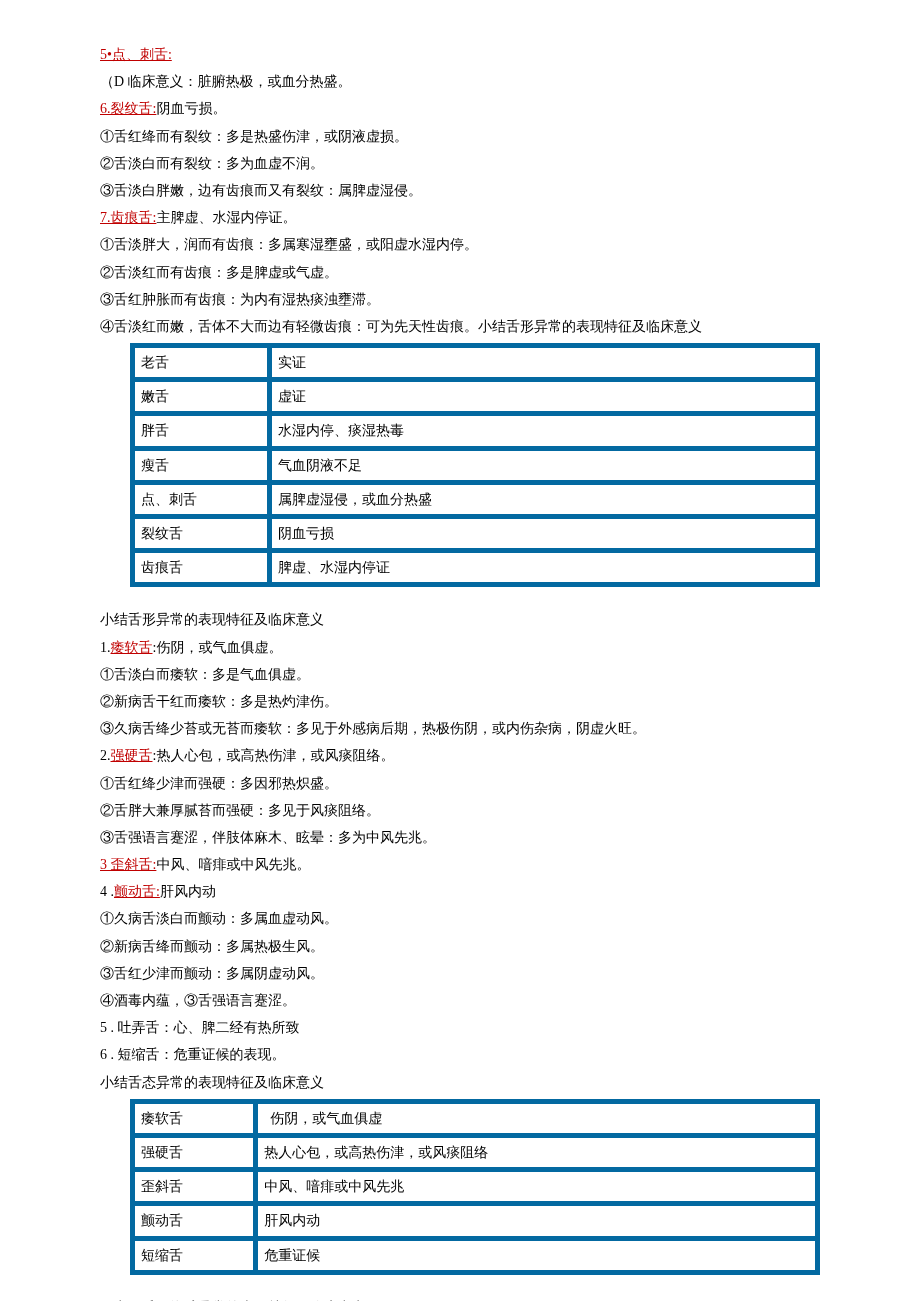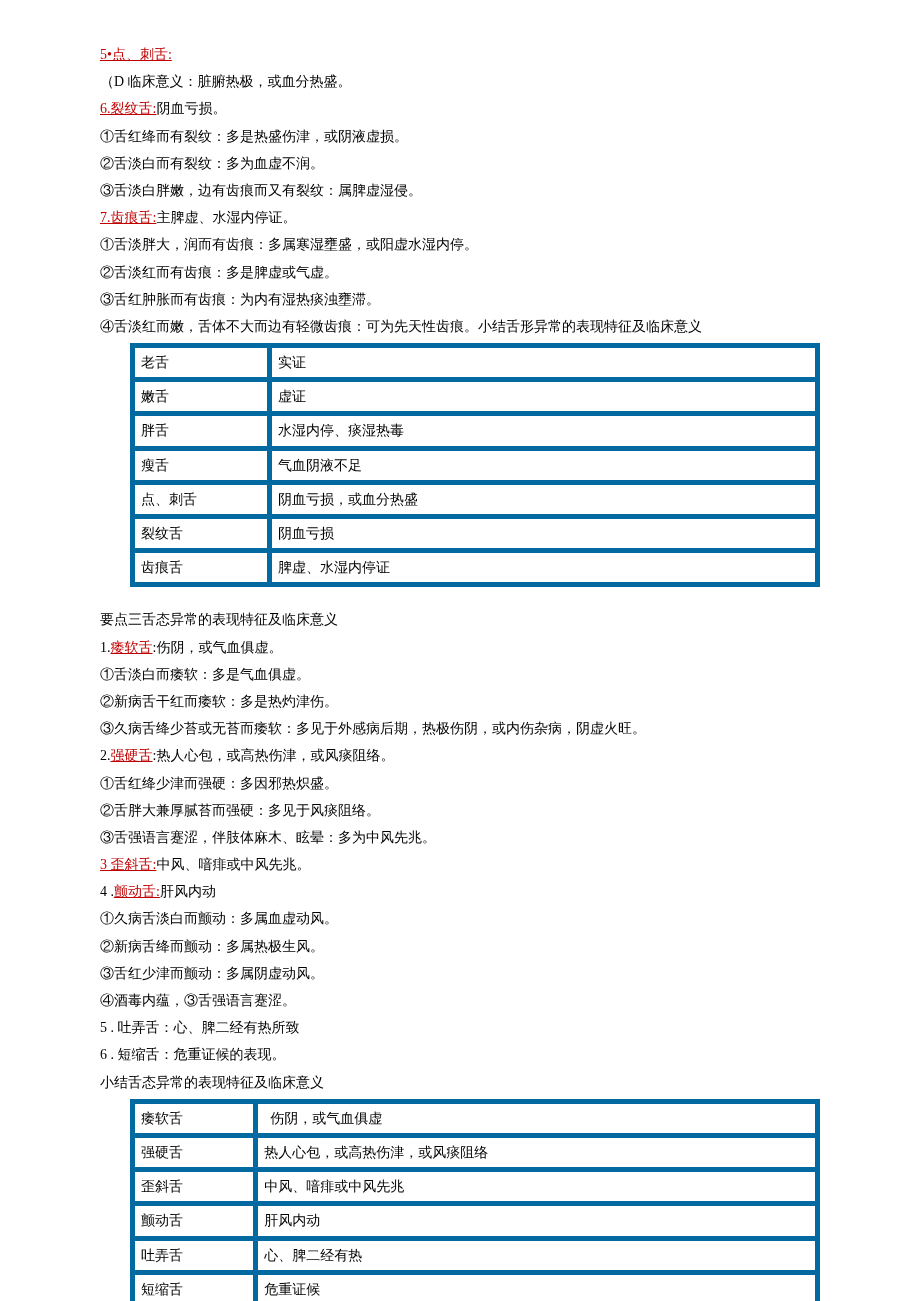--- a/index.html
+++ b/index.html
@@ -68,34 +68,34 @@
   <tr>
         <td>胖舌</td>
         <td>水湿内停、痰湿热毒</td>
       </tr>
   <tr>
         <td>瘦舌</td>
         <td>气血阴液不足</td>
       </tr>
   <tr>
         <td>点、刺舌</td>
-        <td>阴血亏损，或血分热盛</td>
+        <td>属脾虚湿侵，或血分热盛</td>
       </tr>
   <tr>
         <td>裂纹舌</td>
         <td>阴血亏损</td>
       </tr>
   <tr>
         <td>齿痕舌</td>
         <td>脾虚、水湿内停证</td>
       </tr>
 </tbody>
   </table>
 
-<p>要点三舌态异常的表现特征及临床意义</p>
+<p>小结舌形异常的表现特征及临床意义</p>
 
 <p><span>1.</span><span class="term-link">痿软舌</span><span>:伤阴，或气血俱虚。</span></p>
 <p>①舌淡白而痿软：多是气血俱虚。</p>
 <p>②新病舌干红而痿软：多是热灼津伤。</p>
 <p>③久病舌绛少苔或无苔而痿软：多见于外感病后期，热极伤阴，或内伤杂病，阴虚火旺。</p>
 
 <p><span>2.</span><span class="term-link">强硬舌</span><span>:热人心包，或高热伤津，或风痰阻络。</span></p>
 <p>①舌红绛少津而强硬：多因邪热炽盛。</p>
 <p>②舌胖大兼厚腻苔而强硬：多见于风痰阻络。</p>
 <p>③舌强语言蹇涩，伴肢体麻木、眩晕：多为中风先兆。</p>
@@ -124,23 +124,19 @@
       </tr>
   <tr>
         <td>歪斜舌</td>
         <td>中风、喑痱或中风先兆</td>
       </tr>
   <tr>
         <td>颤动舌</td>
         <td>肝风内动</td>
       </tr>
   <tr>
-        <td>吐弄舌</td>
-        <td>心、脾二经有热</td>
-      </tr>
-  <tr>
         <td>短缩舌</td>
         <td>危重证候</td>
       </tr>
 </tbody>
   </table>
 
 <p>要点四舌下络脉异常的表现特征及临床意义</p>
 
 </body></html>

